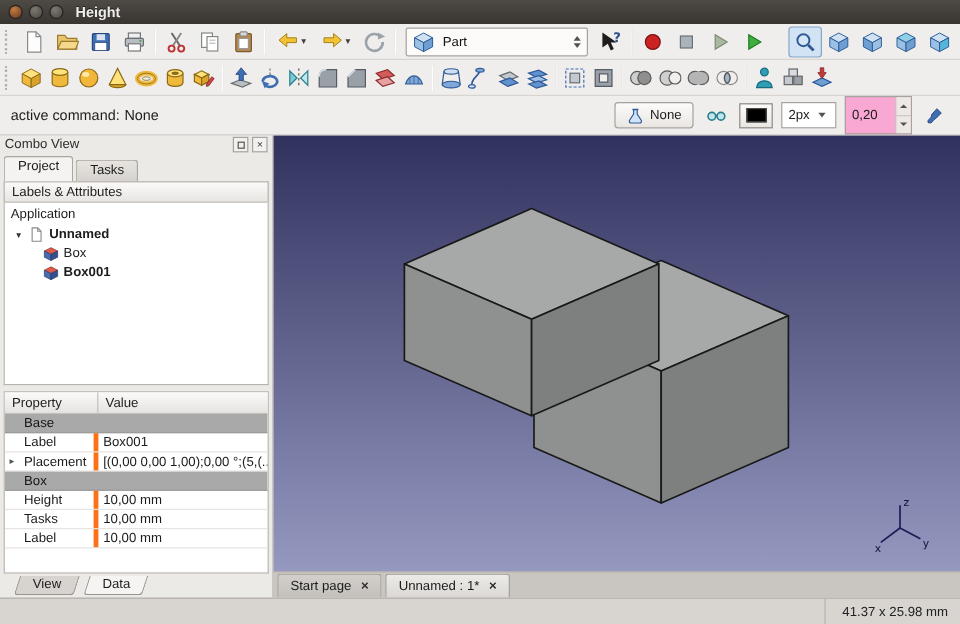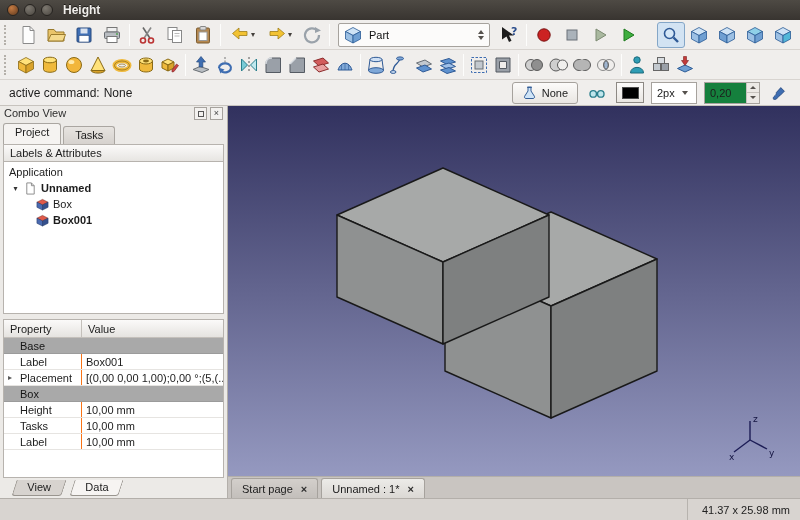--- a/index.html
+++ b/index.html
@@ -34,21 +34,21 @@
   
   .cmdbar {flex:0 0 26px;display:flex;align-items:center;padding:0 9px;background:#f0eeec;border-bottom:1px solid #c7c3be;gap:4px}
   .cmdlabel,.cmdvalue {font-weight:normal;font-size:12px}
   .tray {margin-left:auto;display:flex;align-items:center;gap:7px}
   .tray-btn {display:flex;align-items:center;gap:5px;border:1px solid #a6a29d;background:linear-gradient(#fcfbfa,#e9e6e2);border-radius:3px;padding:0 9px;height:22px}
   .tool-mini {width:24px;height:22px;display:flex;align-items:center;justify-content:center;border:1px solid transparent}
   .swatch-btn {width:28px;height:21px;border:1px solid #8d8984;background:linear-gradient(#fcfbfa,#e9e6e2);display:flex;align-items:center;justify-content:center}
   .swatch {width:17px;height:12px;background:#000;border:1px solid #4c4c4c}
   .mini-combo {display:flex;align-items:center;height:22px;border:1px solid #a6a29d;background:#fff;padding:0 5px;gap:7px;min-width:46px}
   .mini-combo .arr {width:0;height:0;border-left:3.5px solid transparent;border-right:3.5px solid transparent;border-top:4px solid #55514d}
-  .spinbox {display:flex;align-items:stretch;height:22px;border:1px solid #a6a29d;background:#15803d;min-width:56px}
+  .spinbox {display:flex;align-items:stretch;height:32px;border:1px solid #a6a29d;background:#f9a8d4;min-width:56px}
   .spin-val {flex:1;display:flex;align-items:center;padding:0 5px}
   .spin-btns {display:flex;flex-direction:column;border-left:1px solid #c6c2bd;width:13px}
   .spin-btns i {flex:1;display:flex;align-items:center;justify-content:center;background:#ece9e5}
   .spin-btns i:first-child {border-bottom:1px solid #c6c2bd}
   .spin-btns b {width:0;height:0;border-left:3px solid transparent;border-right:3px solid transparent}
   .spin-btns .su b {border-bottom:3.5px solid #55514d}
   .spin-btns .sd b {border-top:3.5px solid #55514d}
 
   
   .main {flex:1;display:flex;min-height:0}
@@ -69,21 +69,21 @@
   .ticon {display:flex}
   .splitter {flex:0 0 5px}
   .propsec {flex:1;display:flex;flex-direction:column;margin:0 3px;border:1px solid #b7b3ae;background:#fff;min-height:0}
   .pg-header {display:flex;flex:0 0 18px;background:linear-gradient(#fbfaf9,#e5e3e0);border-bottom:1px solid #c4c0bb}
   .pgc {display:flex;align-items:center;padding:0 6px}
   .pgc.c1 {width:78px;border-right:1px solid #c4c0bb}
   .pg-body {flex:1;overflow:hidden}
   .prow {display:flex;height:16px;border-bottom:1px solid #e6e4e1;align-items:stretch}
   .prow.pgroup {background:#a9a9a9;color:#151515;align-items:center;padding-left:16px;border-bottom-color:#9b9b9b}
   .pcell {display:flex;align-items:center;overflow:hidden;white-space:nowrap}
-  .pname {width:78px;border-right:1px solid #f97316;padding-left:16px}
+  .pname {width:78px;border-right:4px solid #f97316;padding-left:16px}
   .pname.hasexp {padding-left:4px}
   .pexp {font-size:8px;color:#555;width:12px;flex:none}
   .pval {flex:1;padding-left:4px}
   .btabs {flex:0 0 20px;display:flex;align-items:center;padding-left:14px;gap:8px}
   .btab {transform:skewX(-18deg);border:1px solid #99958f;border-top:none;background:#d7d3cf;padding:1px 12px 2px;border-radius:0 0 3px 3px}
   .btab span {display:inline-block;transform:skewX(18deg)}
   .btab.active {background:#f6f4f2}
 
   
   .vcol {flex:1;display:flex;flex-direction:column;min-width:0}

